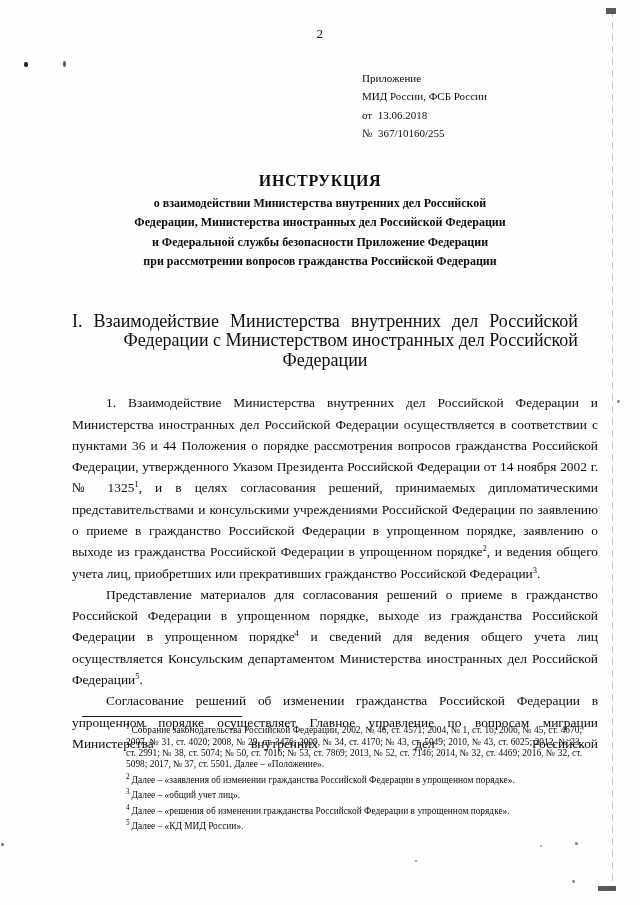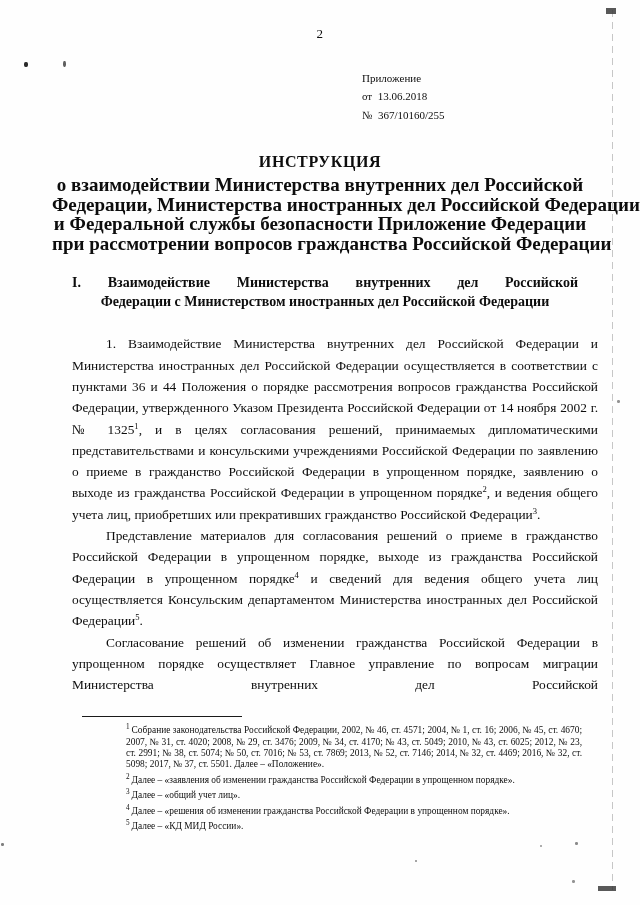--- a/index.html
+++ b/index.html
@@ -94,31 +94,31 @@
     margin-top: 29px;
     text-align: center;
     font-weight: bold;
     font-size: 16px;
     letter-spacing: .6px;
   }
   .doc-subtitle {
     margin-top: 4px;
     text-align: center;
     font-weight: bold;
-    font-size: 19px;
+    font-size: 12px;
     line-height: 19.6px;
     padding: 0 52px;
   }
   .doc-subtitle div { white-space: nowrap; }
 
   .section-heading {
-    margin-top: 19px;
+    margin-top: 40px;
     padding: 0 62px 0 72px;
-    font-weight: bold;
-    font-size: 14px;
+    font-weight: normal;
+    font-size: 18px;
     line-height: 19.4px;
     text-align: justify;
     text-align-last: center;
   }
   .section-heading .l1 {
     display: block;
     text-align: justify;
     text-align-last: justify;
   }
   .section-heading .l2 {
@@ -196,20 +196,21 @@
   <div class="speck speck-f"></div>
   <div class="speck speck-g"></div>
   <div class="speck speck-h"></div>
 
   <div class="content">
 
     <div class="page-number">2</div>
 
     <div class="appendix-block">
       <div class="ln">Приложение</div>
+      <div class="ln">МИД России, ФСБ России</div>
       <div class="ln">от  13.06.2018</div>
       <div class="ln">№  367/10160/255</div>
     </div>
 
     <div class="doc-title">ИНСТРУКЦИЯ</div>
 
     <div class="doc-subtitle">
       <div>о взаимодействии Министерства внутренних дел Российской</div>
       <div>Федерации, Министерства иностранных дел Российской Федерации</div>
       <div>и Федеральной службы безопасности Приложение Федерации</div>

